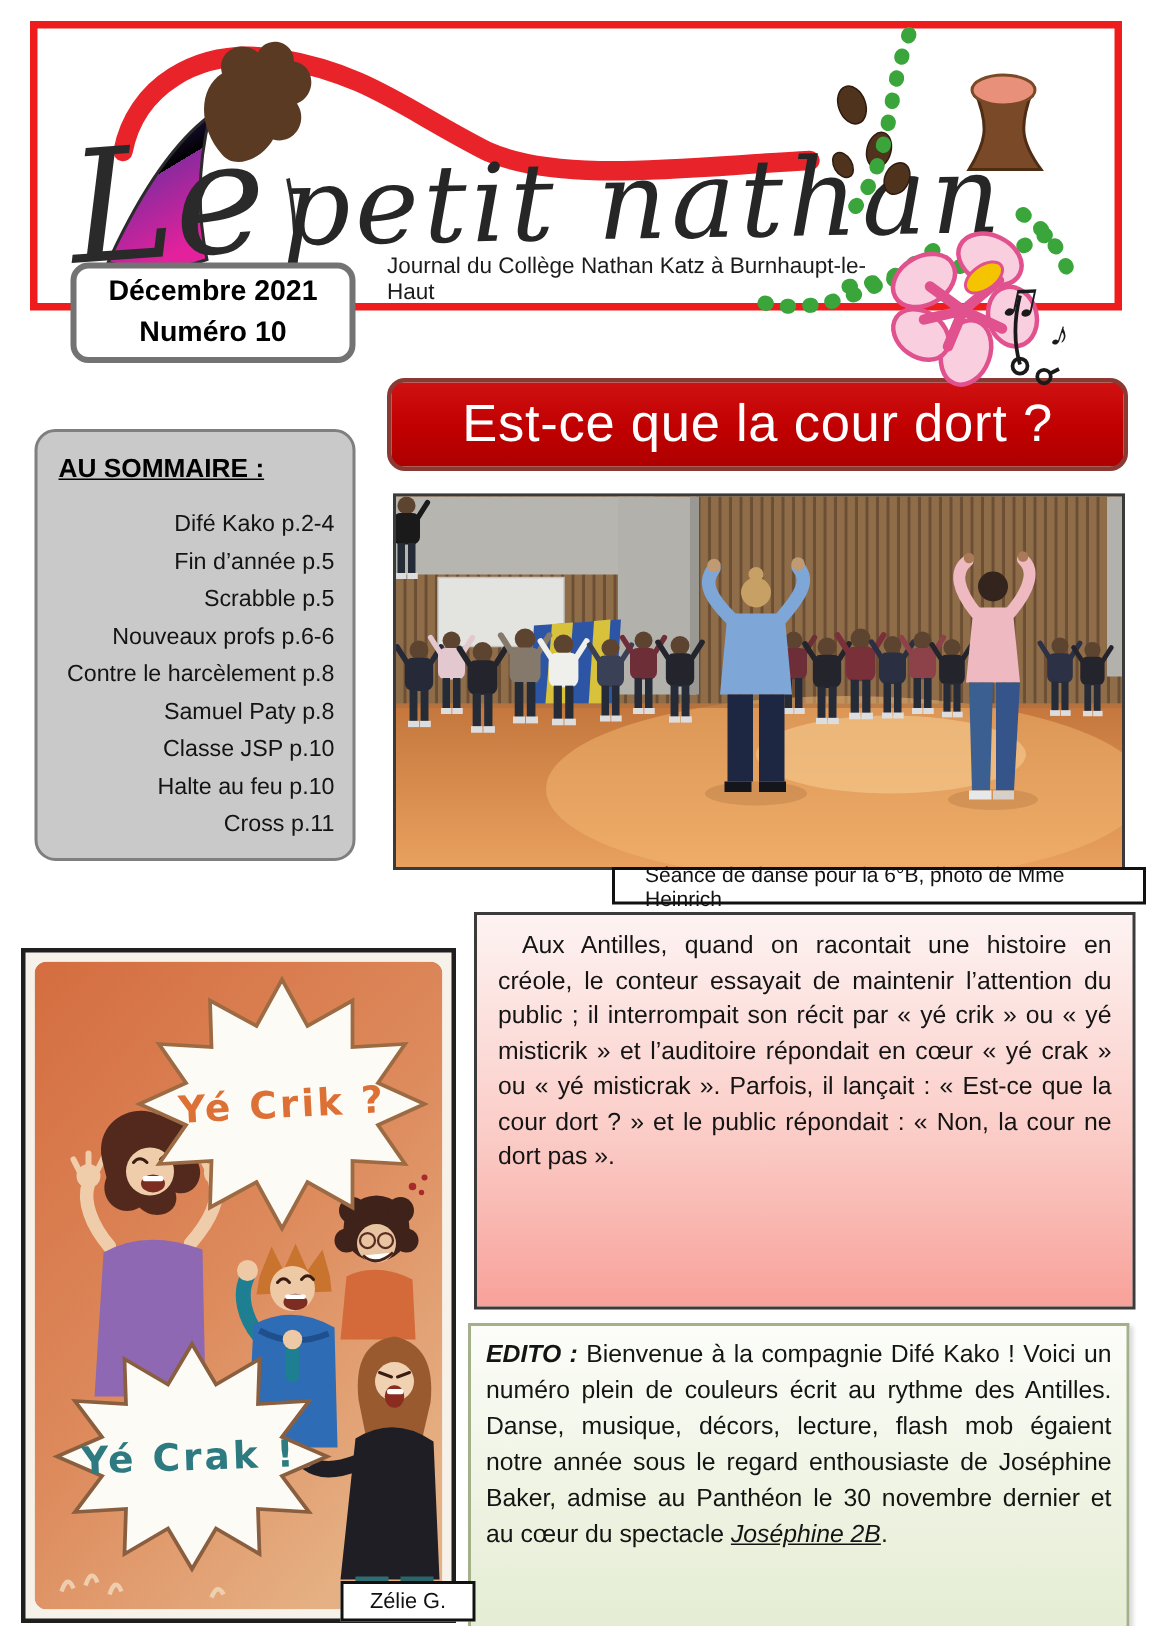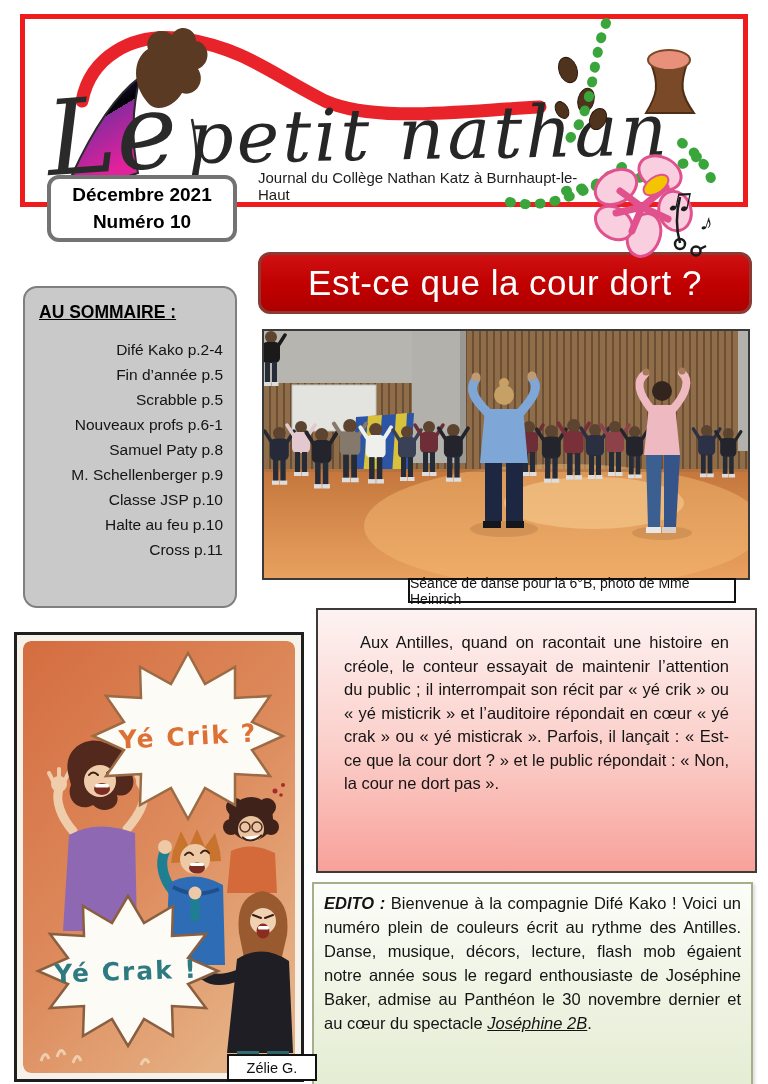--- a/index.html
+++ b/index.html
@@ -10,45 +10,45 @@
   .header-box{position:absolute;left:20px;top:14px;width:728px;height:193px;
               border:5px solid #ee1c1c;background:#ffffff;box-sizing:border-box;}
   .logo-svg{position:absolute;left:20px;top:10px;width:728px;height:260px;overflow:visible;z-index:4;}
   .issue-box{position:absolute;left:47px;top:175px;width:190px;height:67px;background:#ffffff;
              border:4px solid #737373;border-radius:12px;box-sizing:border-box;z-index:6;
              display:flex;flex-direction:column;justify-content:space-evenly;align-items:center;}
   .issue-box div{font-weight:bold;font-size:19px;color:#000;}
   .journal-subtitle{position:absolute;left:258px;top:169px;width:330px;font-size:15px;color:#1c1c1c;z-index:5;}
 
   
-  .summary-box{position:absolute;left:23px;top:286px;width:214px;height:322px;background:#c9c9c9;
+  .summary-box{position:absolute;left:23px;top:286px;width:214px;height:288px;background:#c9c9c9;
                border:2px solid #7f7f7f;border-radius:14px;box-sizing:border-box;padding:14px 12px;}
   .summary-title{font-size:17.5px;font-weight:bold;text-decoration:underline;color:#000;margin:0 0 14px 2px;}
   .summary-box ul{list-style:none;margin:0;padding:0 0 0 2px;}
   .summary-box li{font-size:15.5px;line-height:25px;color:#141414;text-align:right;}
 
   
   .headline{position:absolute;left:258px;top:252px;width:494px;height:62px;border-radius:12px;
             background:linear-gradient(180deg,#d01111 0%,#c00000 55%,#ae0000 100%);
             border:3px solid #8a3a33;box-sizing:border-box;display:flex;align-items:center;justify-content:center;}
   .headline span{color:#ffffff;font-size:35px;letter-spacing:0.5px;}
 
   
   .photo-frame{position:absolute;left:262px;top:329px;width:488px;height:251px;
                border:2px solid #3a3a3a;box-sizing:border-box;background:#c8a47c;}
   .photo-frame svg{display:block;width:484px;height:247px;}
-  .photo-caption{position:absolute;left:408px;top:578px;width:328px;height:25px;background:#ffffff;
+  .photo-caption{position:absolute;left:408px;top:578px;width:356px;height:25px;background:#ffffff;
                  border:2px solid #111;box-sizing:border-box;z-index:3;
-                 display:flex;align-items:center;justify-content:center;font-size:14px;color:#111;}
+                 display:flex;align-items:center;justify-content:center;font-size:14px;color:#111;padding-left:20px;}
 
   
   .intro-box{position:absolute;left:316px;top:608px;width:441px;height:265px;box-sizing:border-box;
              border:2px solid #3b3b3b;padding:5px 10px 0 10px;
              background:linear-gradient(180deg,#fdf3f2 0%,#fbcdc8 55%,#f8a19a 100%);}
-  .intro-box p{margin:16px;font-size:16.5px;line-height:23.5px;text-align:justify;text-indent:16px;color:#141414;}
+  .intro-box p{margin:4px;font-size:16.5px;line-height:23.5px;text-align:justify;text-indent:16px;color:#141414;}
 
   
   .edito-box{position:absolute;left:312px;top:882px;width:441px;height:232px;box-sizing:border-box;
              border:2px solid #a3b089;padding:7px 10px 0 10px;
              background:linear-gradient(180deg,#fcfdf9 0%,#eef3e2 50%,#e2ebcf 100%);
              box-shadow:2px 2px 3px rgba(0,0,0,0.15);}
   .edito-box p{margin:0;font-size:16.5px;line-height:24px;text-align:justify;color:#141414;}
   .edito-label{font-weight:bold;font-style:italic;}
   .edito-ref{font-style:italic;text-decoration:underline;}
 
@@ -139,23 +139,23 @@
   </div>
 
   <div class="journal-subtitle">Journal du Collège Nathan Katz à Burnhaupt-le-Haut</div>
 
   <div class="summary-box">
     <p class="summary-title">AU SOMMAIRE :</p>
     <ul>
       <li>Difé Kako p.2-4</li>
       <li>Fin d’année p.5</li>
       <li>Scrabble p.5</li>
-      <li>Nouveaux profs p.6-1</li>
+      <li>Nouveaux profs p.6-6</li>
+      <li>Contre le harcèlement p.8</li>
       <li>Samuel Paty p.8</li>
-      <li>M. Schellenberger p.9</li>
       <li>Classe JSP p.10</li>
       <li>Halte au feu p.10</li>
       <li>Cross p.11</li>
     </ul>
   </div>
 
   <div class="headline">
     <span>Est-ce que la cour dort ?</span>
   </div>
 

